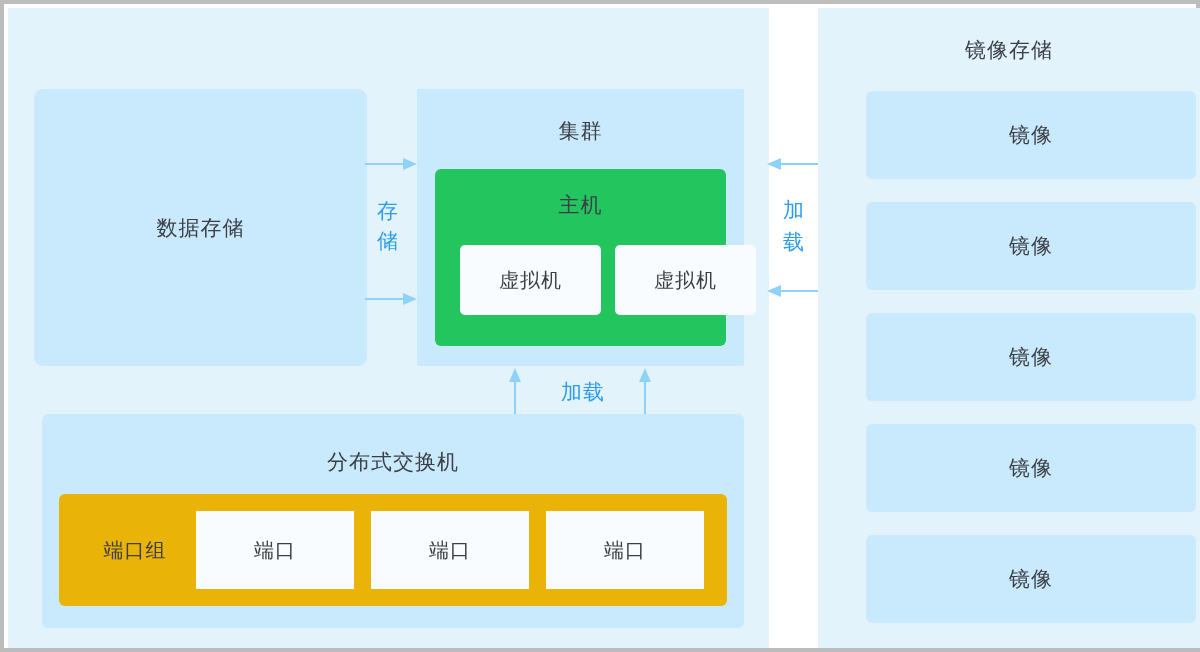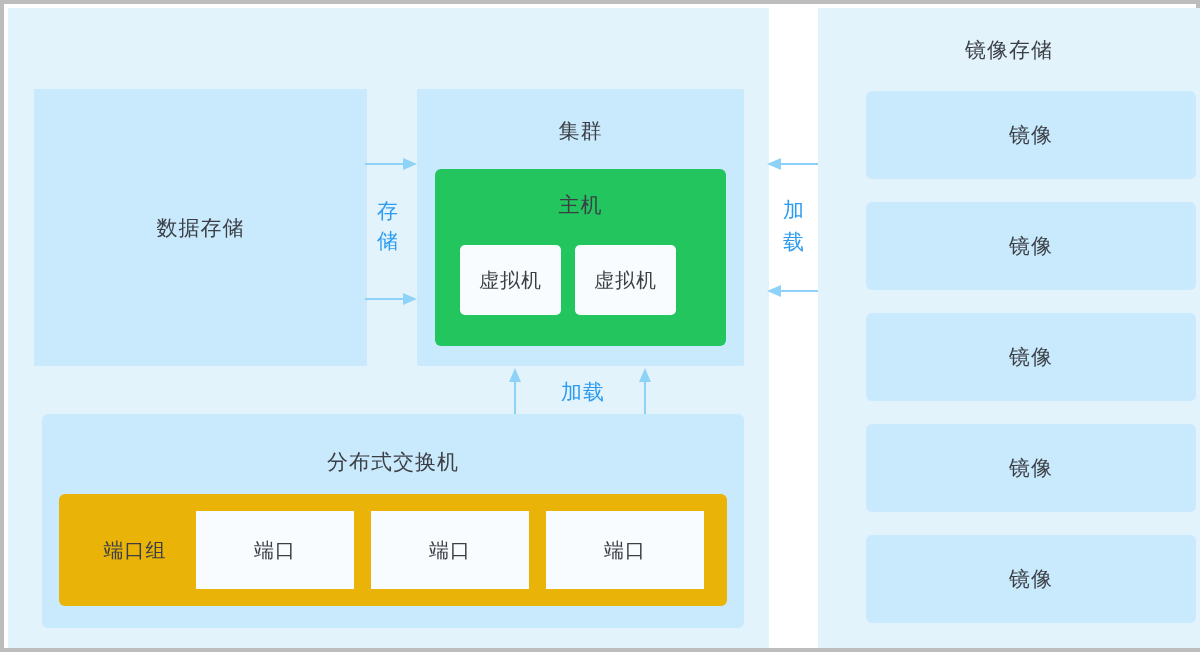--- a/index.html
+++ b/index.html
@@ -55,21 +55,21 @@
   #img-title { top: 28px; text-align: center; }
 
   
   #data-storage {
     position: absolute;
     left: 26px;
     top: 81px;
     width: 333px;
     height: 277px;
     background: #c9e9fc;
-    border-radius: 0;
+    border-radius: 9px;
     display: flex;
     align-items: center;
     justify-content: center;
   }
   #data-storage .box-label {
     font-size: 21px;
     color: #3b3f45;
     letter-spacing: 1px;
   }
 
@@ -111,21 +111,21 @@
     letter-spacing: 1px;
   }
   .vm-row {
     position: absolute;
     left: 25px;
     top: 76px;
     display: flex;
     gap: 14px;
   }
   .vm {
-    width: 101px;
+    width: 141px;
     height: 70px;
     background: #f9fcfe;
     border-radius: 5px;
     display: flex;
     align-items: center;
     justify-content: center;
     font-size: 20px;
     color: #3b3f45;
     letter-spacing: 1px;
   }

